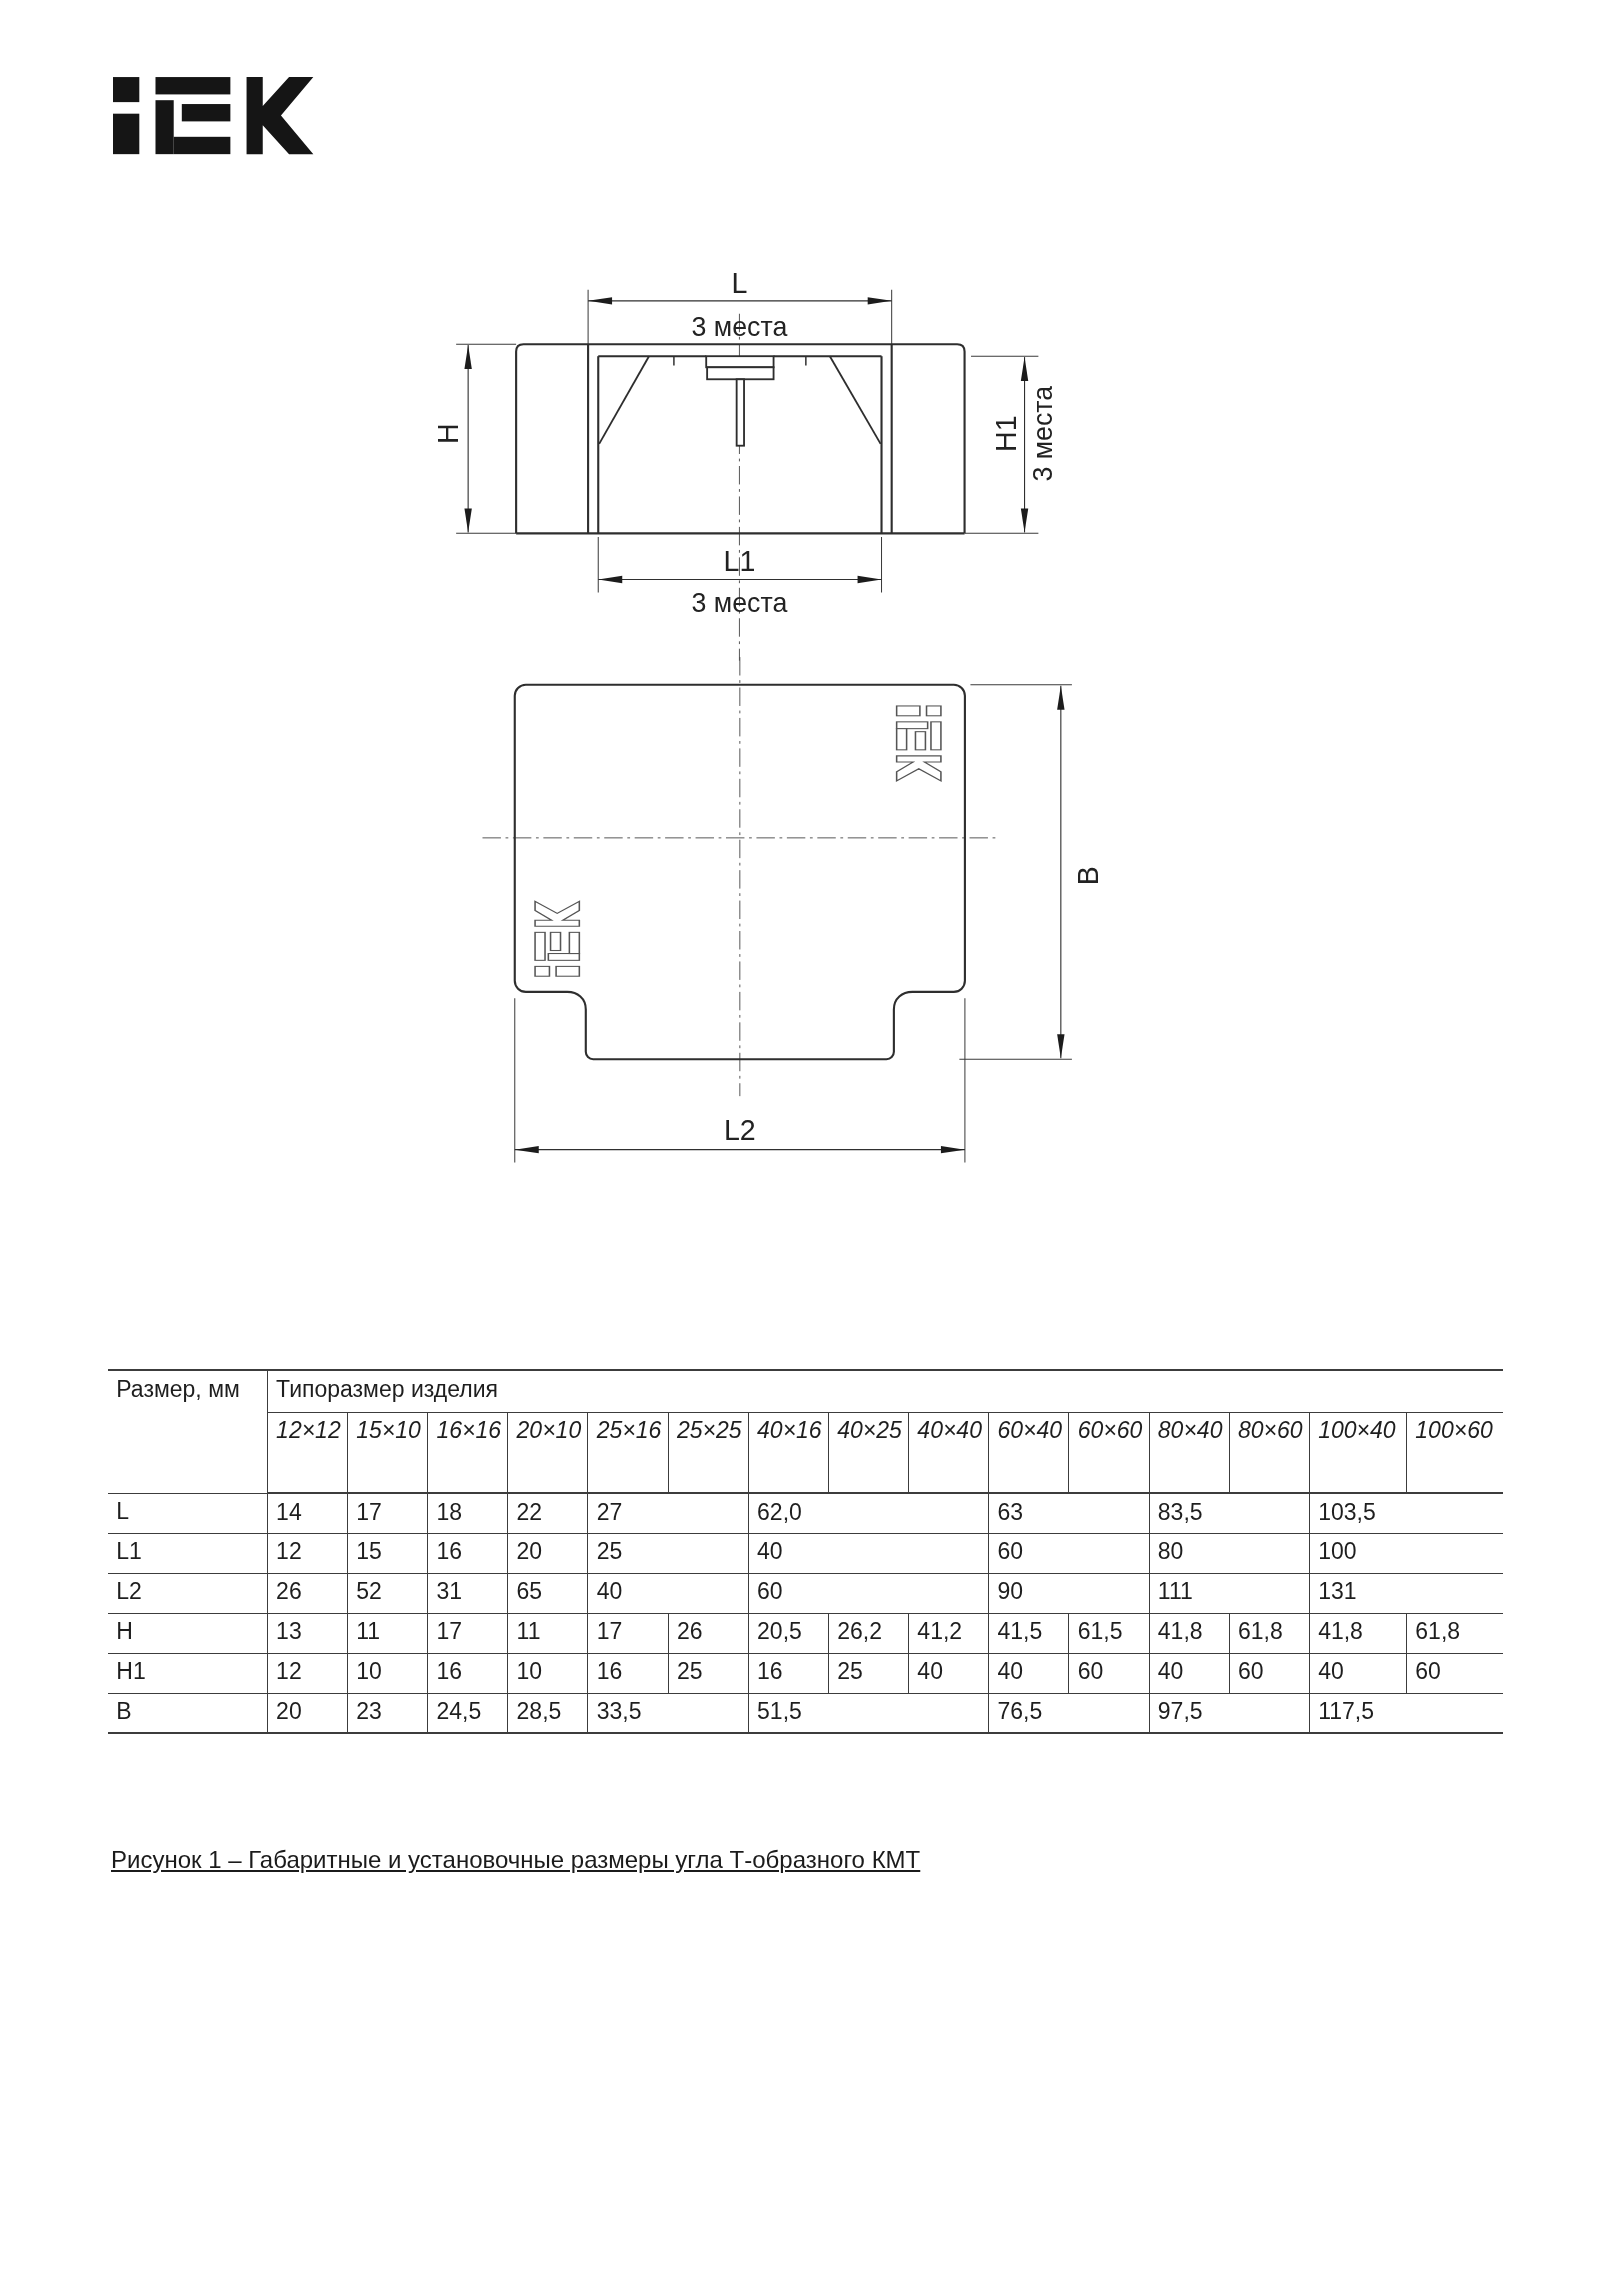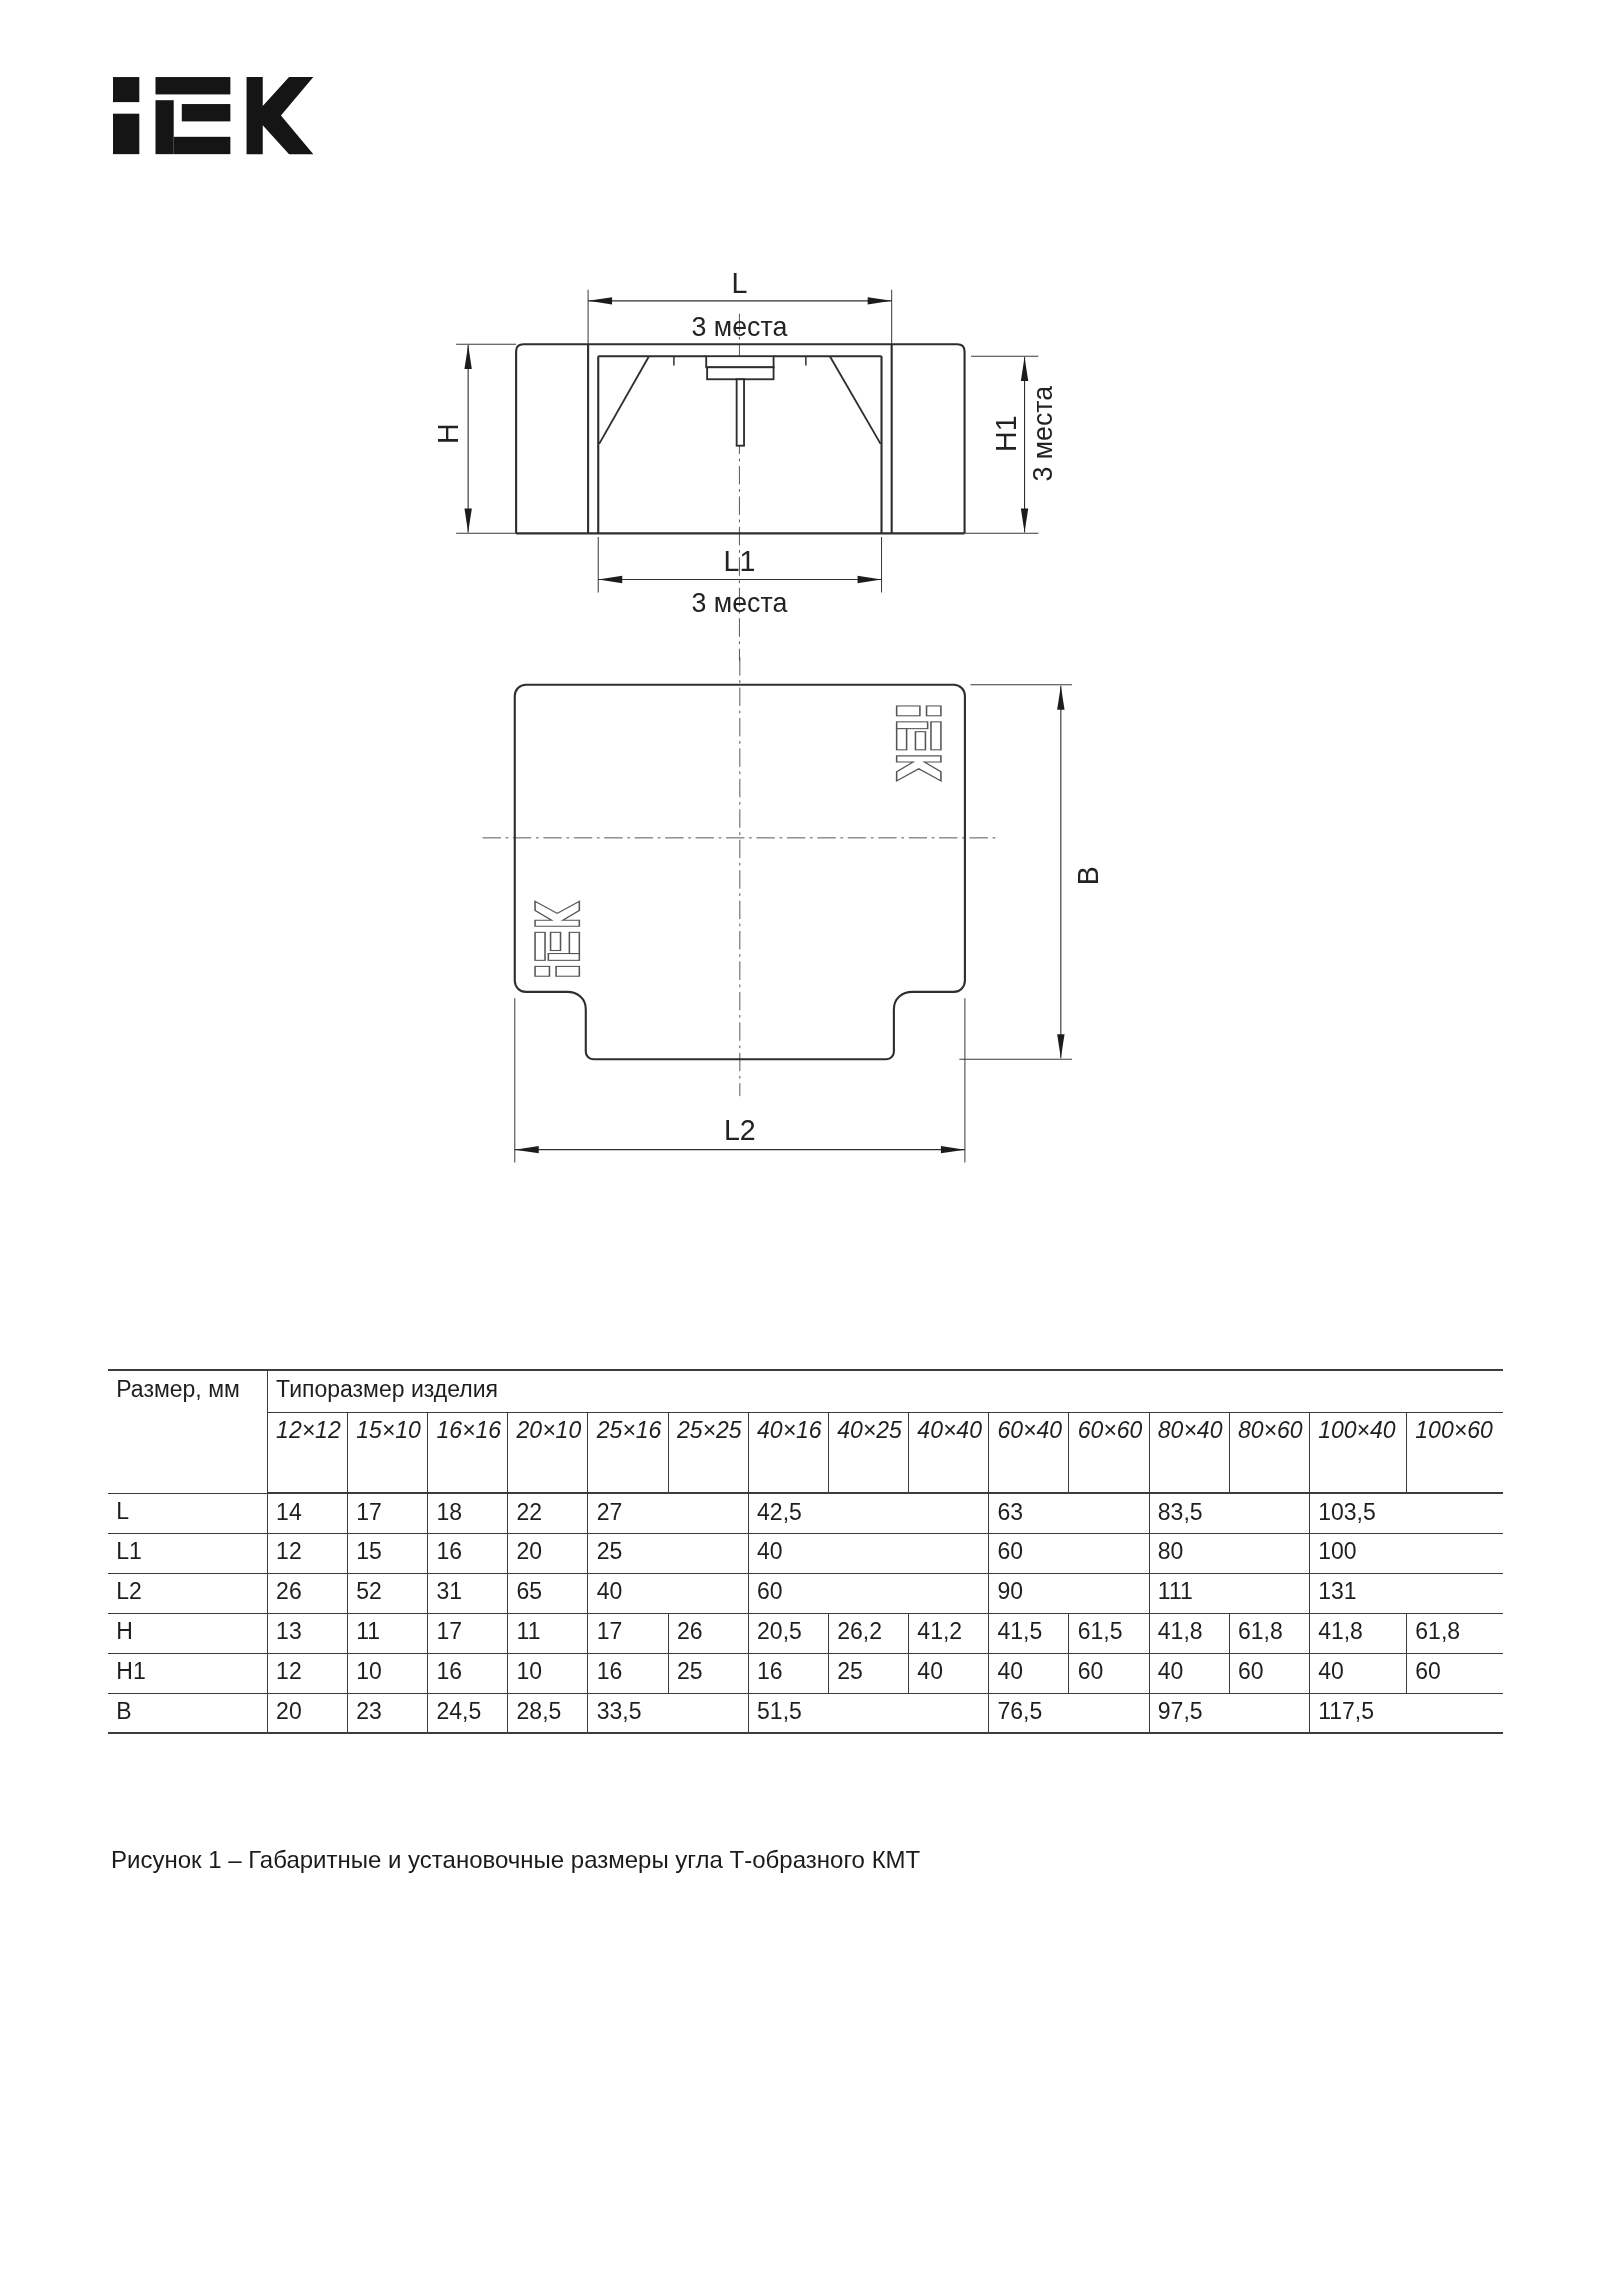--- a/index.html
+++ b/index.html
@@ -19,21 +19,21 @@
   table.dims .vl{border-left:1.3px solid #3c3c3c;}
   tr.hr1{height:42px;}
   tr.hr2{height:81px;}
   tr.dr{height:40px;}
   tr.hr1 th, tr.hr2 th{border-bottom:1.3px solid #3c3c3c;}
   tr.hr2 th{border-bottom:2px solid #3c3c3c;font-style:italic;}
   th.c0{border-bottom:2px solid #3c3c3c;padding-left:11px;}
   tr.dr td{border-bottom:1.3px solid #3c3c3c;}
   td.lbl{padding-left:11px;}
 
-  .caption{position:absolute;left:111px;top:1846px;font-size:24px;color:#1b1b1b;}
+  .caption{position:absolute;left:111px;top:1846px;font-size:24px;color:#1b1b1b;text-decoration:underline;}
 </style>
 </head>
 <body>
 
 <div class="page">
 
   <svg style="left:113px;top:77px" width="212" height="83" viewBox="0 0 110 43">
     <defs>
       <g id="iekmark">
         <rect x="0" y="0" width="13" height="13"></rect>
@@ -186,21 +186,21 @@
       <th class="vl">100×60</th>
     </tr>
 
     <tr class="dr">
       <td class="lbl">L</td>
       <td class="vl">14</td>
       <td class="vl">17</td>
       <td class="vl">18</td>
       <td class="vl">22</td>
       <td class="vl" colspan="2">27</td>
-      <td class="vl" colspan="3">42,5</td>
+      <td class="vl" colspan="3">62,0</td>
       <td class="vl" colspan="2">63</td>
       <td class="vl" colspan="2">83,5</td>
       <td class="vl" colspan="2">103,5</td>
     </tr>
 
     <tr class="dr">
       <td class="lbl">L1</td>
       <td class="vl">12</td>
       <td class="vl">15</td>
       <td class="vl">16</td>

